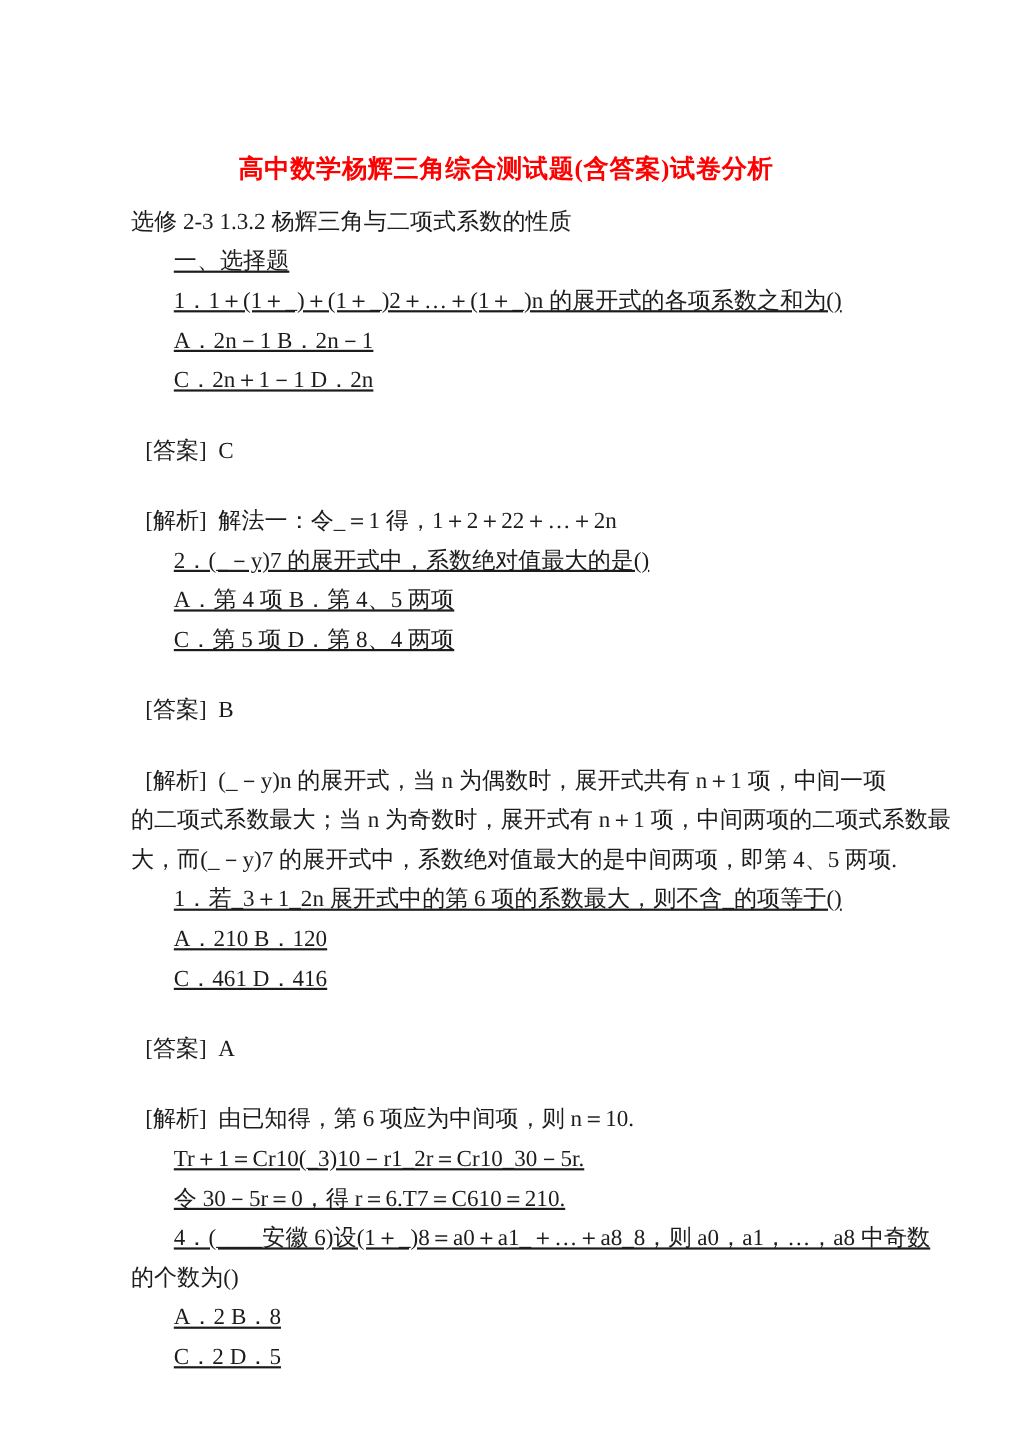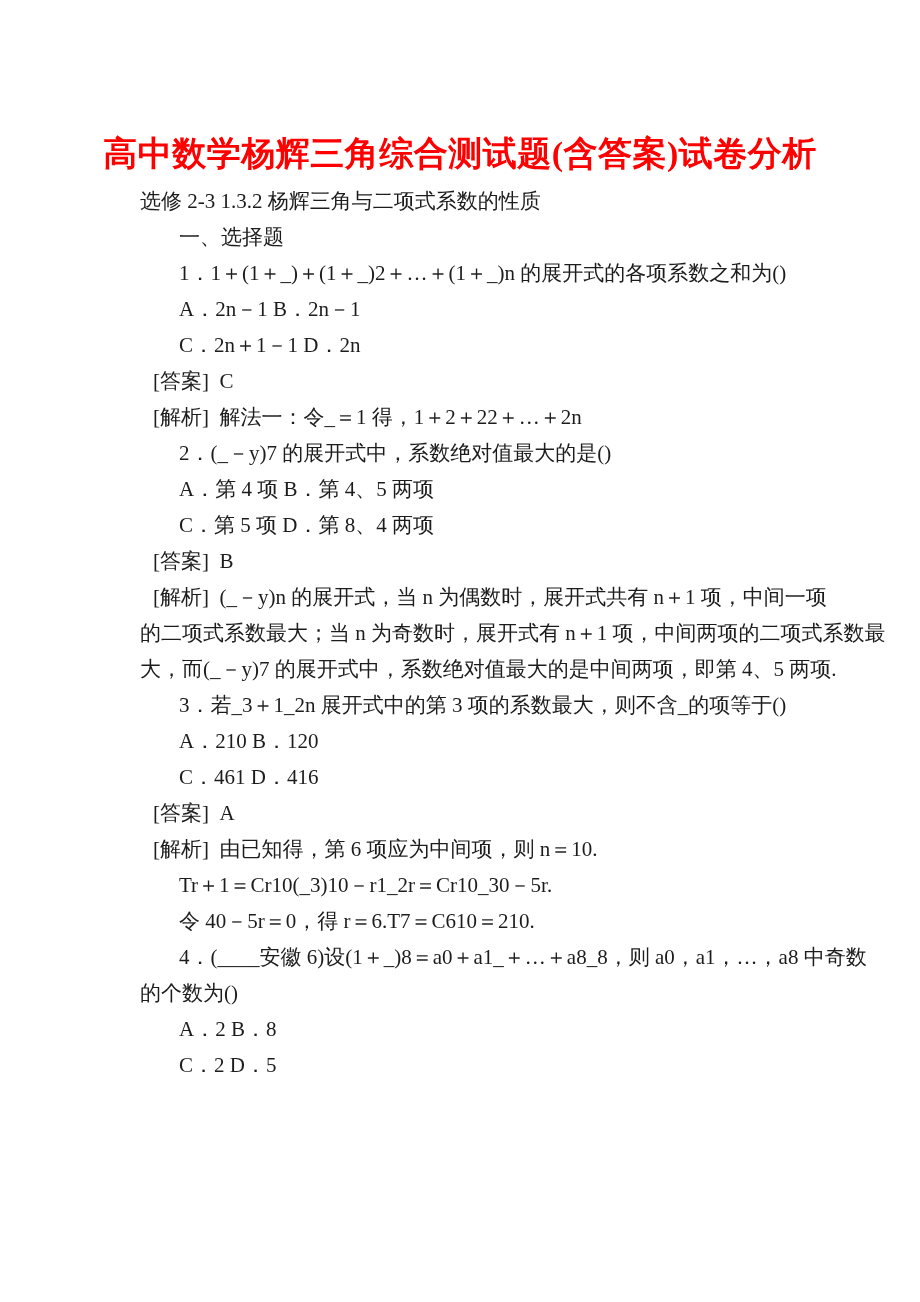--- a/index.html
+++ b/index.html
@@ -16,43 +16,43 @@
     font-family: "Liberation Serif", "DejaVu Serif", serif;
     color: #1c1c1c;
   }
   .doc-title {
     position: absolute;
     top: 134px;
     left: 0;
     width: 100%;
     margin: 0;
     text-align: center;
-    font-size: 34px;
+    font-size: 23px;
     font-weight: bold;
     line-height: 40px;
     letter-spacing: 0.5px;
   }
   .body-lines {
     position: absolute;
     top: 183px;
-    left: 140px;
+    left: 119px;
     width: 680px;
   }
   .line {
     margin: 0;
     padding: 0;
     font-size: 21px;
     line-height: 36px;
     height: 36px;
     white-space: pre;      
     font-weight: normal;
   }
   .ind0 { padding-left: 0; }
-  .ind1 { padding-left: 13px; }
-  .ind2 { padding-left: 39px; }
+  .ind1 { padding-left: 13px; margin-top: 28px; }
+  .ind2 { padding-left: 39px; text-decoration: underline; }
 </style>
 </head>
 <body>
 
 <div class="page" style="background: rgb(255, 255, 255); color: rgb(28, 28, 28);">
   <h1 class="doc-title" style="color: rgb(254, 0, 0);">高中数学杨辉三角综合测试题(含答案)试卷分析</h1>
   <div class="body-lines">
       <p class="line ind0">选修 2-3 1.3.2 杨辉三角与二项式系数的性质</p>
       <p class="line ind2">一、选择题</p>
       <p class="line ind2">1．1＋(1＋_)＋(1＋_)2＋…＋(1＋_)n 的展开式的各项系数之和为()</p>
@@ -60,25 +60,25 @@
       <p class="line ind2">C．2n＋1－1 D．2n</p>
       <p class="line ind1">[答案]  C</p>
       <p class="line ind1">[解析]  解法一：令_＝1 得，1＋2＋22＋…＋2n</p>
       <p class="line ind2">2．(_－y)7 的展开式中，系数绝对值最大的是()</p>
       <p class="line ind2">A．第 4 项 B．第 4、5 两项</p>
       <p class="line ind2">C．第 5 项 D．第 8、4 两项</p>
       <p class="line ind1">[答案]  B</p>
       <p class="line ind1">[解析]  (_－y)n 的展开式，当 n 为偶数时，展开式共有 n＋1 项，中间一项</p>
       <p class="line ind0">的二项式系数最大；当 n 为奇数时，展开式有 n＋1 项，中间两项的二项式系数最</p>
       <p class="line ind0">大，而(_－y)7 的展开式中，系数绝对值最大的是中间两项，即第 4、5 两项.</p>
-      <p class="line ind2">3．若_3＋1_2n 展开式中的第 3 项的系数最大，则不含_的项等于()</p>
+      <p class="line ind2">1．若_3＋1_2n 展开式中的第 6 项的系数最大，则不含_的项等于()</p>
       <p class="line ind2">A．210 B．120</p>
       <p class="line ind2">C．461 D．416</p>
       <p class="line ind1">[答案]  A</p>
       <p class="line ind1">[解析]  由已知得，第 6 项应为中间项，则 n＝10.</p>
       <p class="line ind2">Tr＋1＝Cr10(_3)10－r1_2r＝Cr10_30－5r.</p>
-      <p class="line ind2">令 40－5r＝0，得 r＝6.T7＝C610＝210.</p>
+      <p class="line ind2">令 30－5r＝0，得 r＝6.T7＝C610＝210.</p>
       <p class="line ind2">4．(____安徽 6)设(1＋_)8＝a0＋a1_＋…＋a8_8，则 a0，a1，…，a8 中奇数</p>
       <p class="line ind0">的个数为()</p>
       <p class="line ind2">A．2 B．8</p>
       <p class="line ind2">C．2 D．5</p>
     </div>
 </div>
 
 </body></html>

